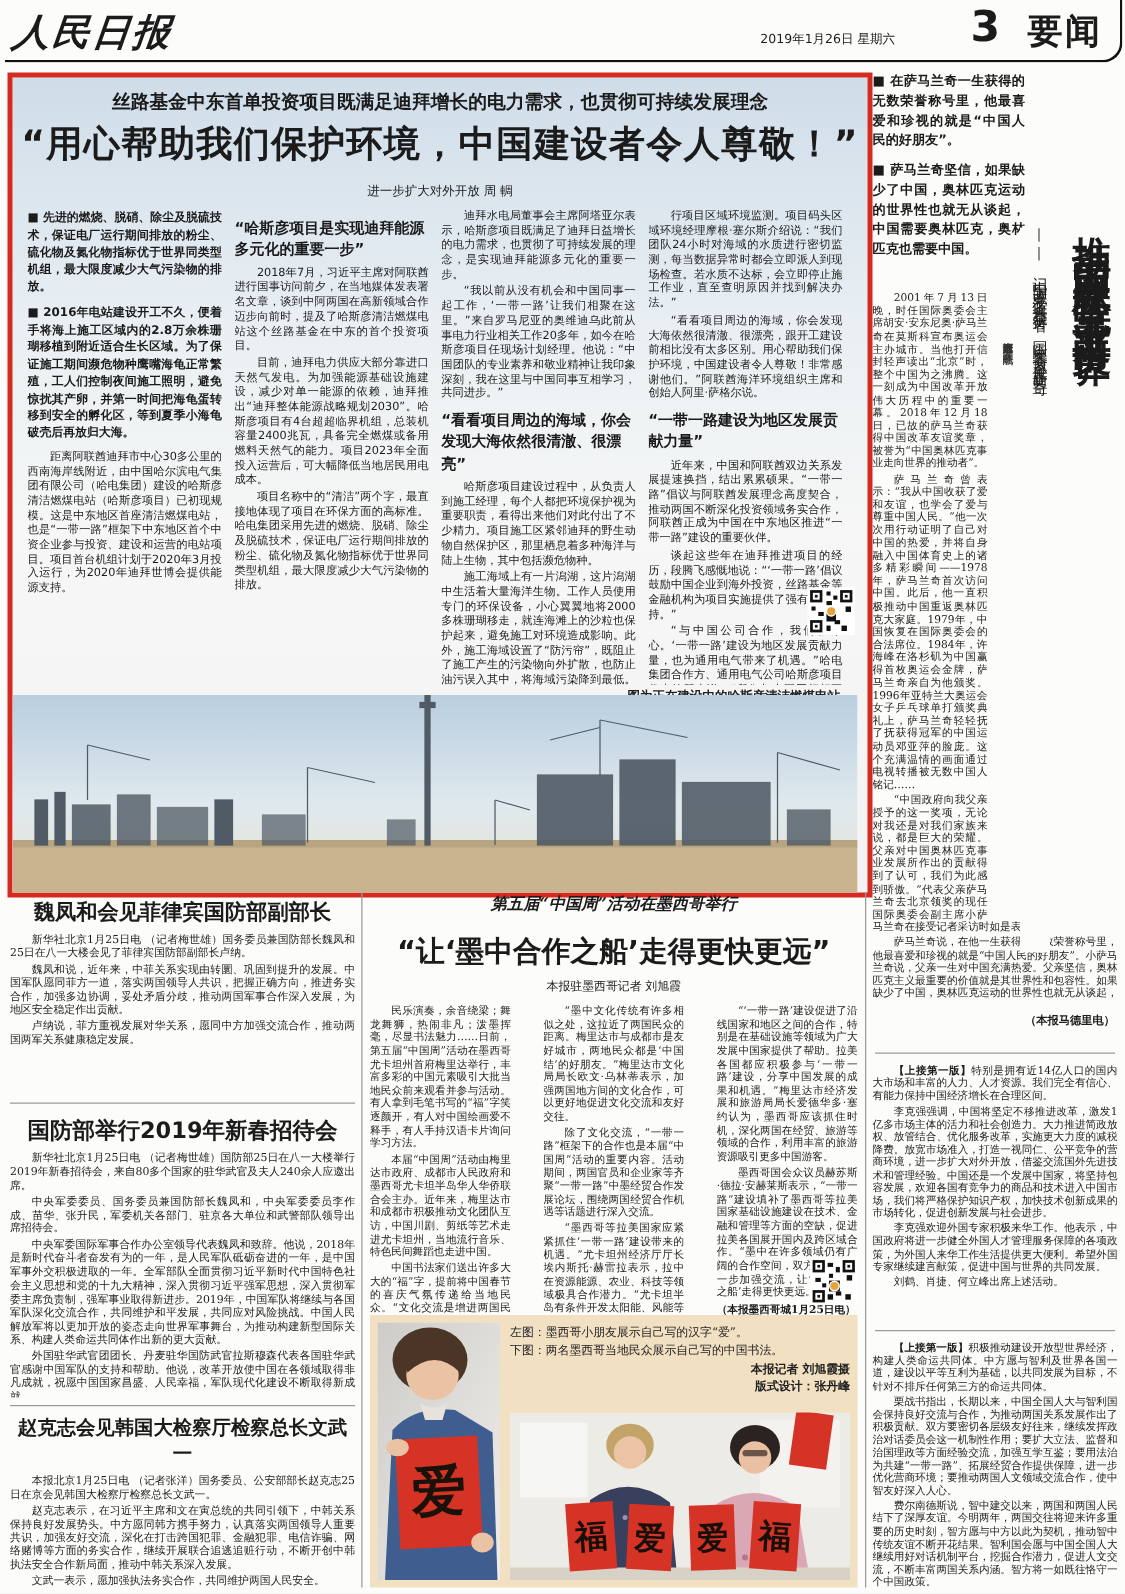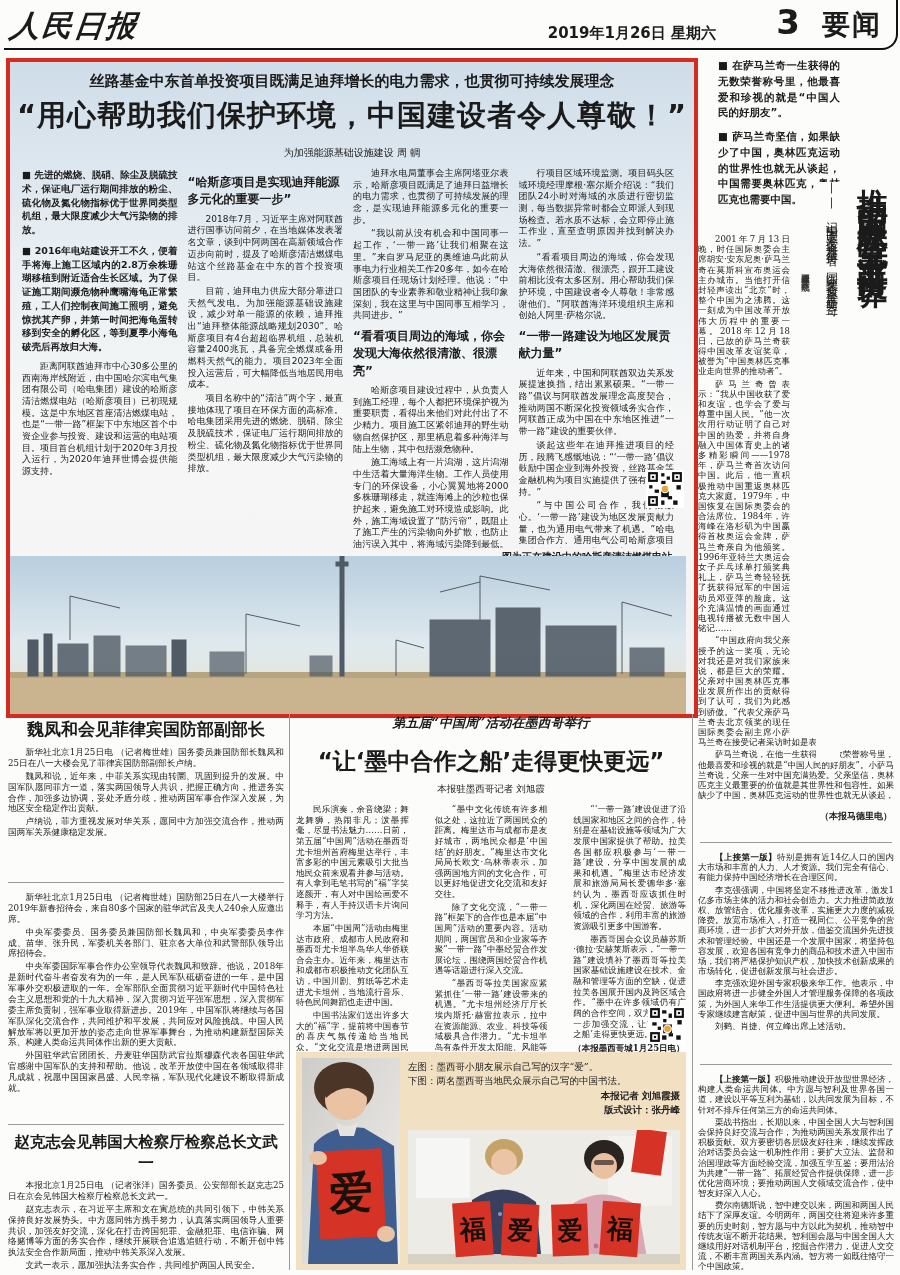--- a/index.html
+++ b/index.html
@@ -10,21 +10,21 @@
   p{margin:0;}
   .para{text-indent:2em;margin-bottom:2px;}
   .vrule{position:absolute;width:1px;background:#9a9a9a;}
   .hrule{position:absolute;height:1px;background:#9a9a9a;}
 
   
   #hdr{position:absolute;left:4px;top:0;width:892px;height:48px;
        border-bottom:2px solid #111;border-right:2px solid #111;border-bottom-right-radius:16px;}
   #masthead{position:absolute;left:6px;top:6px;font-family:"DejaVu Serif",serif;
             font-size:30px;font-weight:bold;font-style:italic;letter-spacing:2px;transform:skewX(-6deg);}
-  #hdr-date{position:absolute;right:180px;top:24px;font-size:15px;font-weight:bold;}
+  #hdr-date{position:absolute;right:180px;top:24px;font-size:10px;font-weight:normal;}
   #hdr-page{position:absolute;right:96px;top:2px;font-size:34px;font-weight:bold;}
   #hdr-sect{position:absolute;right:14px;top:6px;font-size:28px;font-weight:bold;letter-spacing:2px;}
 
   
   #redbox{position:absolute;left:6px;top:58px;width:684px;height:652px;
           border:4px solid #d42a20;background:linear-gradient(180deg,#cfdde9 0%,#e9eff3 30%,#f6f7f6 55%,#f2f3f2 100%);}
   #m-kicker{position:absolute;left:0;top:10px;width:100%;text-align:center;font-size:15px;font-weight:bold;}
   #m-head{position:absolute;left:0;top:34px;width:100%;text-align:center;font-size:29px;font-weight:900;letter-spacing:1px;}
   #m-byline{position:absolute;left:0;top:84px;width:100%;text-align:center;font-size:10px;}
   #m-cols{position:absolute;left:12px;top:106px;width:652px;height:380px;display:flex;gap:10px;overflow:hidden;}
@@ -34,21 +34,21 @@
   .dateline{font-weight:bold;margin-top:3px;}
   #m-photo{position:absolute;left:0;bottom:0;width:676px;height:158px;}
   #m-photo svg{display:block;width:100%;height:100%;}
   #m-caption{position:absolute;right:12px;top:488px;text-align:right;font-size:10px;font-weight:bold;
              font-family:"DejaVu Serif",serif;color:#222;}
   .qr{position:absolute;width:36px;height:36px;background:#fff;padding:1px;}
   .qr svg{display:block;width:100%;height:100%;}
 
   
   #sama{position:absolute;left:698px;top:58px;width:196px;height:776px;}
-  #sama .bullets{width:122px;font-size:10.5px;font-weight:bold;line-height:1.5;padding-left:20px;}
+  #sama .bullets{width:122px;font-size:10.5px;font-weight:bold;line-height:1.5;}
   #sama .bullets p{margin-bottom:8px;}
   #sama-title{position:absolute;right:0;top:106px;height:572px;width:50px;
               writing-mode:vertical-rl;font-size:31px;font-weight:900;letter-spacing:7px;background:#fcfcfa;}
   #sama-sub{position:absolute;right:54px;top:124px;height:580px;width:24px;
             writing-mode:vertical-rl;font-size:12px;letter-spacing:3px;background:#fcfcfa;font-family:"DejaVu Serif",serif;}
   #sama-byl{position:absolute;right:82px;top:210px;height:300px;width:15px;
             writing-mode:vertical-rl;font-size:8.5px;color:#333;background:#fcfcfa;}
   #sama-body{position:absolute;left:0;top:176px;width:196px;height:566px;font-size:8.5px;line-height:1.2;overflow:hidden;}
   #sama-body .spacer{float:right;width:104px;height:500px;}
   #sama-date{position:absolute;right:2px;top:752px;font-weight:bold;font-size:9px;font-family:Liberation Mono, monospace;}
@@ -87,21 +87,21 @@
   <div id="hdr">
     <div id="masthead">人民日报</div>
     <div id="hdr-date">2019年1月26日 星期六</div>
     <div id="hdr-page">3</div>
     <div id="hdr-sect">要闻</div>
   </div>
 
   <div id="redbox">
     <div id="m-kicker">丝路基金中东首单投资项目既满足迪拜增长的电力需求，也贯彻可持续发展理念</div>
     <div id="m-head">“用心帮助我们保护环境，中国建设者令人尊敬！”</div>
-    <div id="m-byline" class="serif">为加强能源基础设施建设 周 輖</div>
+    <div id="m-byline" class="serif">进一步扩大对外开放 周 輖</div>
 
     <div id="m-cols">
       <div class="mcol serifbody just">
         <p class="bullet">■ 先进的燃烧、脱硝、除尘及脱硫技术，保证电厂运行期间排放的粉尘、硫化物及氮化物指标优于世界同类型机组，最大限度减少大气污染物的排放。</p>
         <p class="bullet">■ 2016年电站建设开工不久，便着手将海上施工区域内的2.8万余株珊瑚移植到附近适合生长区域。为了保证施工期间濒危物种鹰嘴海龟正常繁殖，工人们控制夜间施工照明，避免惊扰其产卵，并第一时间把海龟蛋转移到安全的孵化区，等到夏季小海龟破壳后再放归大海。</p>
         <p class="para">距离阿联酋迪拜市中心30多公里的西南海岸线附近，由中国哈尔滨电气集团有限公司（哈电集团）建设的哈斯彦清洁燃煤电站（哈斯彦项目）已初现规模。这是中东地区首座清洁燃煤电站，也是“一带一路”框架下中东地区首个中资企业参与投资、建设和运营的电站项目。项目首台机组计划于2020年3月投入运行，为2020年迪拜世博会提供能源支持。</p>
       </div>
       <div class="mcol serifbody just">
         <p class="subhead">“哈斯彦项目是实现迪拜能源多元化的重要一步”</p>
         <p class="para">2018年7月，习近平主席对阿联酋进行国事访问前夕，在当地媒体发表署名文章，谈到中阿两国在高新领域合作迈步向前时，提及了哈斯彦清洁燃煤电站这个丝路基金在中东的首个投资项目。</p>
@@ -252,20 +252,21 @@
     <div class="body serif just">
       <p class="para">新华社北京1月25日电 （记者梅世雄）国务委员兼国防部长魏凤和25日在八一大楼会见了菲律宾国防部副部长卢纳。</p>
       <p class="para">魏凤和说，近年来，中菲关系实现由转圜、巩固到提升的发展。中国军队愿同菲方一道，落实两国领导人共识，把握正确方向，推进务实合作，加强多边协调，妥处矛盾分歧，推动两国军事合作深入发展，为地区安全稳定作出贡献。</p>
       <p class="para">卢纳说，菲方重视发展对华关系，愿同中方加强交流合作，推动两国两军关系健康稳定发展。</p>
     </div>
   </div>
 
   <div class="hrule" style="left:8px;top:882px;width:276px;"></div>
 
   <div class="artL" style="top:892px;height:226px;">
+    <h3 style="font-size:18px;">国防部举行2019年新春招待会</h3>
     <div class="body serif just">
       <p class="para">新华社北京1月25日电 （记者梅世雄）国防部25日在八一大楼举行2019年新春招待会，来自80多个国家的驻华武官及夫人240余人应邀出席。</p>
       <p class="para">中央军委委员、国务委员兼国防部长魏凤和，中央军委委员李作成、苗华、张升民，军委机关各部门、驻京各大单位和武警部队领导出席招待会。</p>
       <p class="para">中央军委国际军事合作办公室领导代表魏凤和致辞。他说，2018年是新时代奋斗者奋发有为的一年，是人民军队砥砺奋进的一年，是中国军事外交积极进取的一年。全军部队全面贯彻习近平新时代中国特色社会主义思想和党的十九大精神，深入贯彻习近平强军思想，深入贯彻军委主席负责制，强军事业取得新进步。2019年，中国军队将继续与各国军队深化交流合作，共同维护和平发展，共同应对风险挑战。中国人民解放军将以更加开放的姿态走向世界军事舞台，为推动构建新型国际关系、构建人类命运共同体作出新的更大贡献。</p>
       <p class="para">外国驻华武官团团长、丹麦驻华国防武官拉斯穆森代表各国驻华武官感谢中国军队的支持和帮助。他说，改革开放使中国在各领域取得非凡成就，祝愿中国国家昌盛、人民幸福，军队现代化建设不断取得新成就。</p>
     </div>
   </div>
 
   <div class="hrule" style="left:8px;top:1124px;width:276px;"></div>
 

